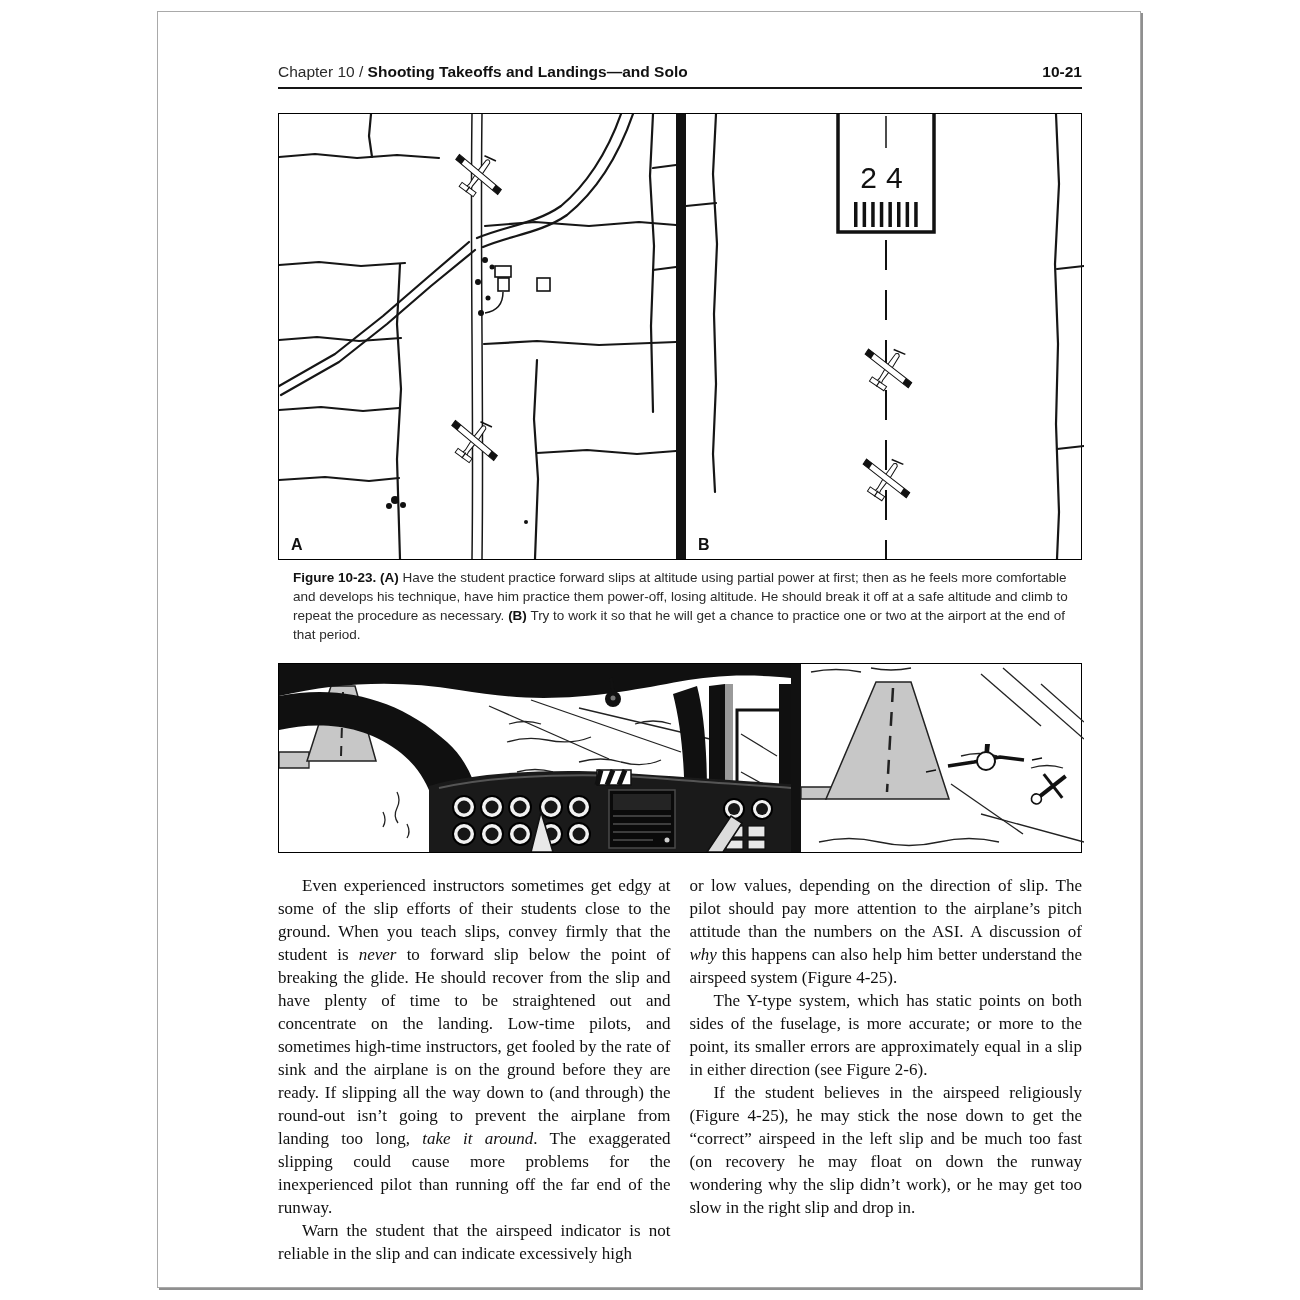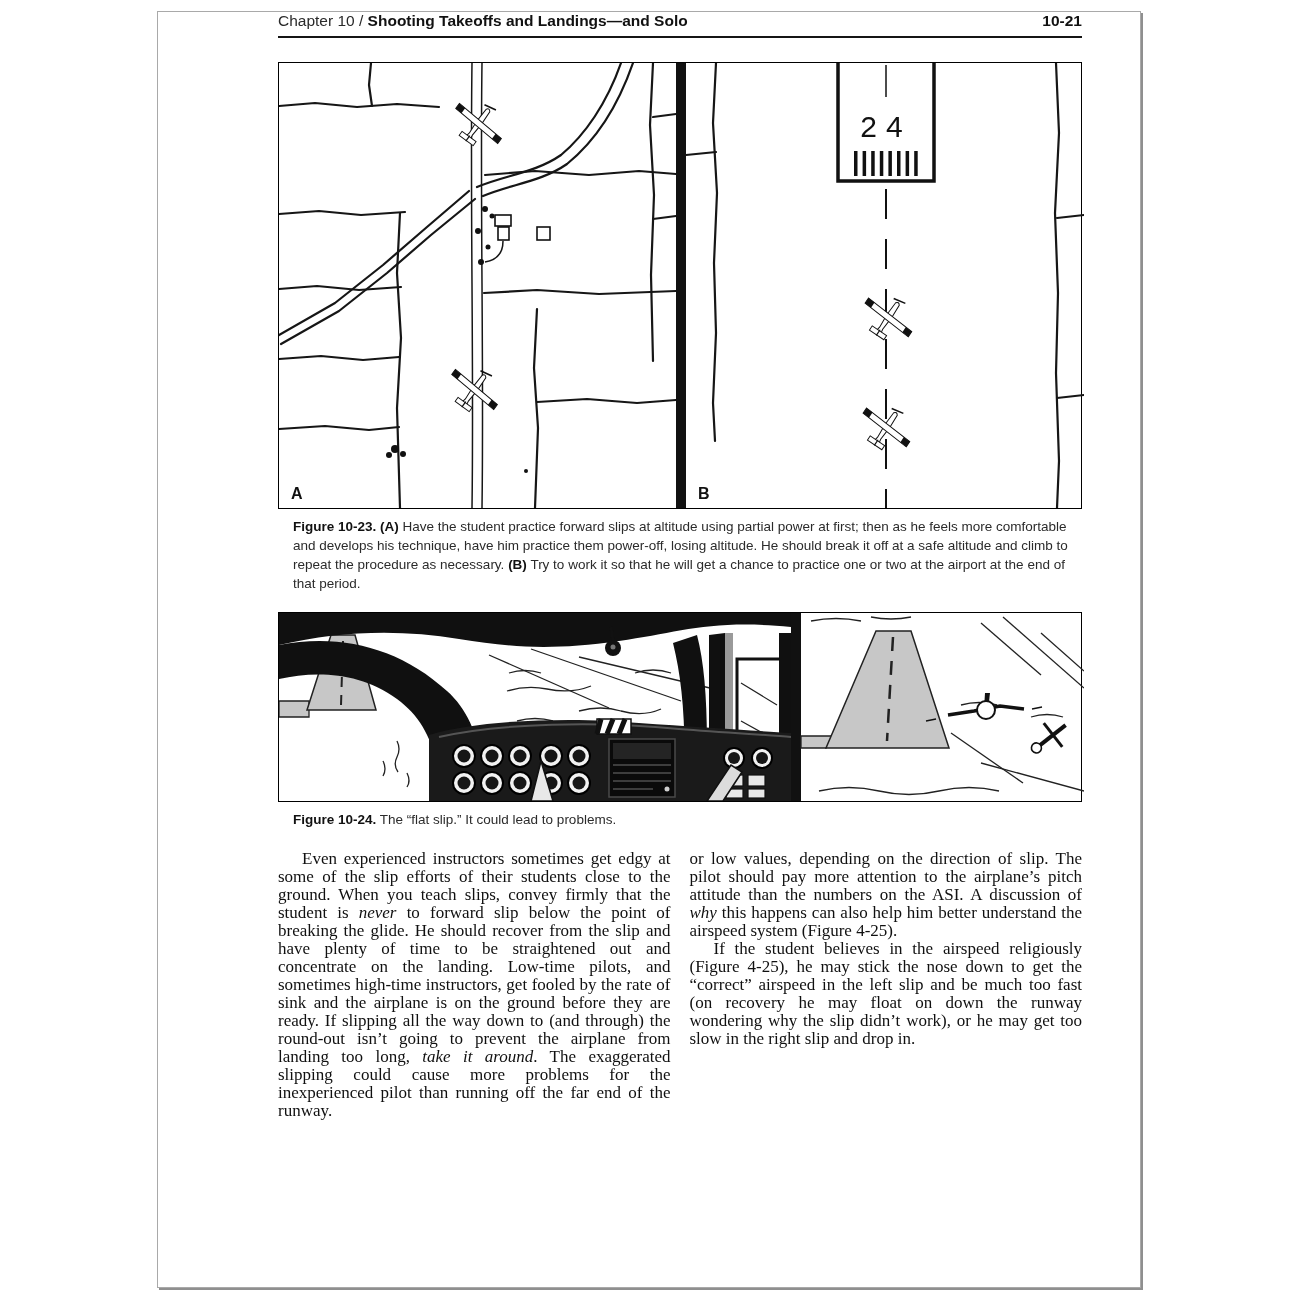--- a/index.html
+++ b/index.html
@@ -1,32 +1,32 @@
 <!DOCTYPE html>
 <html><head>
 <meta charset="utf-8">
 <style>
   html,body{margin:0;padding:0;background:#fff;}
   body{width:1300px;height:1300px;position:relative;font-family:"Liberation Sans",sans-serif;}
   .page{position:absolute;left:157px;top:11px;width:984px;height:1277px;background:#fff;
         border:1px solid #a9a9a9;box-shadow:2px 2px 0 #8f8f8f;box-sizing:border-box;}
   .content{padding:0 58px 0 120px;}
   
-  .runhead{border-bottom:2px solid #151515;padding-bottom:6px;
+  .runhead{margin-top:51px;border-bottom:2px solid #151515;padding-bottom:6px;
            font-size:15.5px;color:#2a2a2a;display:flex;justify-content:space-between;align-items:baseline;gap:28px;}
   .runhead .b{font-weight:bold;color:#111;}
   
   .figbox{margin-top:24px;border:1.5px solid #000;line-height:0;background:#fff;}
   .figbox svg{display:block;}
   .caption{margin:9px 0 0 15px;font-size:13.5px;line-height:1.4;color:#2b2b2b;}
   .caption .b{font-weight:bold;color:#111;}
   .fig24{margin-top:18px;}
   
   .cols{margin-top:21px;display:flex;gap:19px;}
-  .col{width:394px;font-family:"Liberation Serif",serif;font-size:17px;line-height:18px;
+  .col{width:394px;font-family:"Liberation Serif",serif;font-size:17px;line-height:23px;
        color:#101010;text-align:justify;}
   .body-p{margin:0;}
   .body-p.indent{text-indent:24px;}
   .i{font-style:italic;}
   .b{font-weight:bold;}
   .sketch{stroke:#161616;stroke-width:2.2;fill:none;stroke-linecap:round;stroke-linejoin:round;}
   .thin{stroke:#161616;stroke-width:1.5;fill:none;}
   text{font-family:"Liberation Sans",sans-serif;}
 </style>
 </head>
@@ -258,26 +258,27 @@
       </g>
       <g transform="translate(252,122) rotate(-38)">
         <line x1="-18" y1="0" x2="16" y2="0" stroke="#111" stroke-width="4"></line>
         <line x1="0" y1="-15" x2="0" y2="15" stroke="#111" stroke-width="3"></line>
         <circle cx="-21" cy="0" r="5" fill="#fff" stroke="#111" stroke-width="1.6"></circle>
       </g>
     </g>
    </svg>
   </div>
 
-  <p class="caption"><span class="b">Figure 10-24.</span><span>  The “flat slip.” It could lead to problems.</span></p>
 
   <div class="cols">
     <div class="col">
           <p class="body-p indent"><span>Even experienced instructors sometimes get edgy at some of the slip efforts of their students close to the ground. When you teach slips, convey firmly that the student is </span><span class="i">never</span><span> to forward slip below the point of breaking the glide. He should recover from the slip and have plenty of time to be straightened out and concentrate on the landing. Low-time pilots, and sometimes high-time instructors, get fooled by the rate of sink and the airplane is on the ground before they are ready. If slipping all the way down to (and through) the round-out isn’t going to prevent the airplane from landing too long, </span><span class="i">take it around</span><span>. The exaggerated slipping could cause more problems for the inexperienced pilot than running off the far end of the runway.</span></p>
+          <p class="body-p indent"><span>Warn the student that the airspeed indicator is not reliable in the slip and can indicate excessively high</span></p>
         </div>
     <div class="col">
           <p class="body-p"><span>or low values, depending on the direction of slip. The pilot should pay more attention to the airplane’s pitch attitude than the numbers on the ASI. A discussion of </span><span class="i">why</span><span> this happens can also help him better understand the airspeed system (Figure 4-25).</span></p>
+          <p class="body-p indent"><span>The Y-type system, which has static points on both sides of the fuselage, is more accurate; or more to the point, its smaller errors are approximately equal in a slip in either direction (see Figure 2-6).</span></p>
           <p class="body-p indent"><span>If the student believes in the airspeed religiously (Figure 4-25), he may stick the nose down to get the “correct” airspeed in the left slip and be much too fast (on recovery he may float on down the runway wondering why the slip didn’t work), or he may get too slow in the right slip and drop in.</span></p>
         </div>
   </div>
 
  </div>
 </div>
 
 </body></html>

